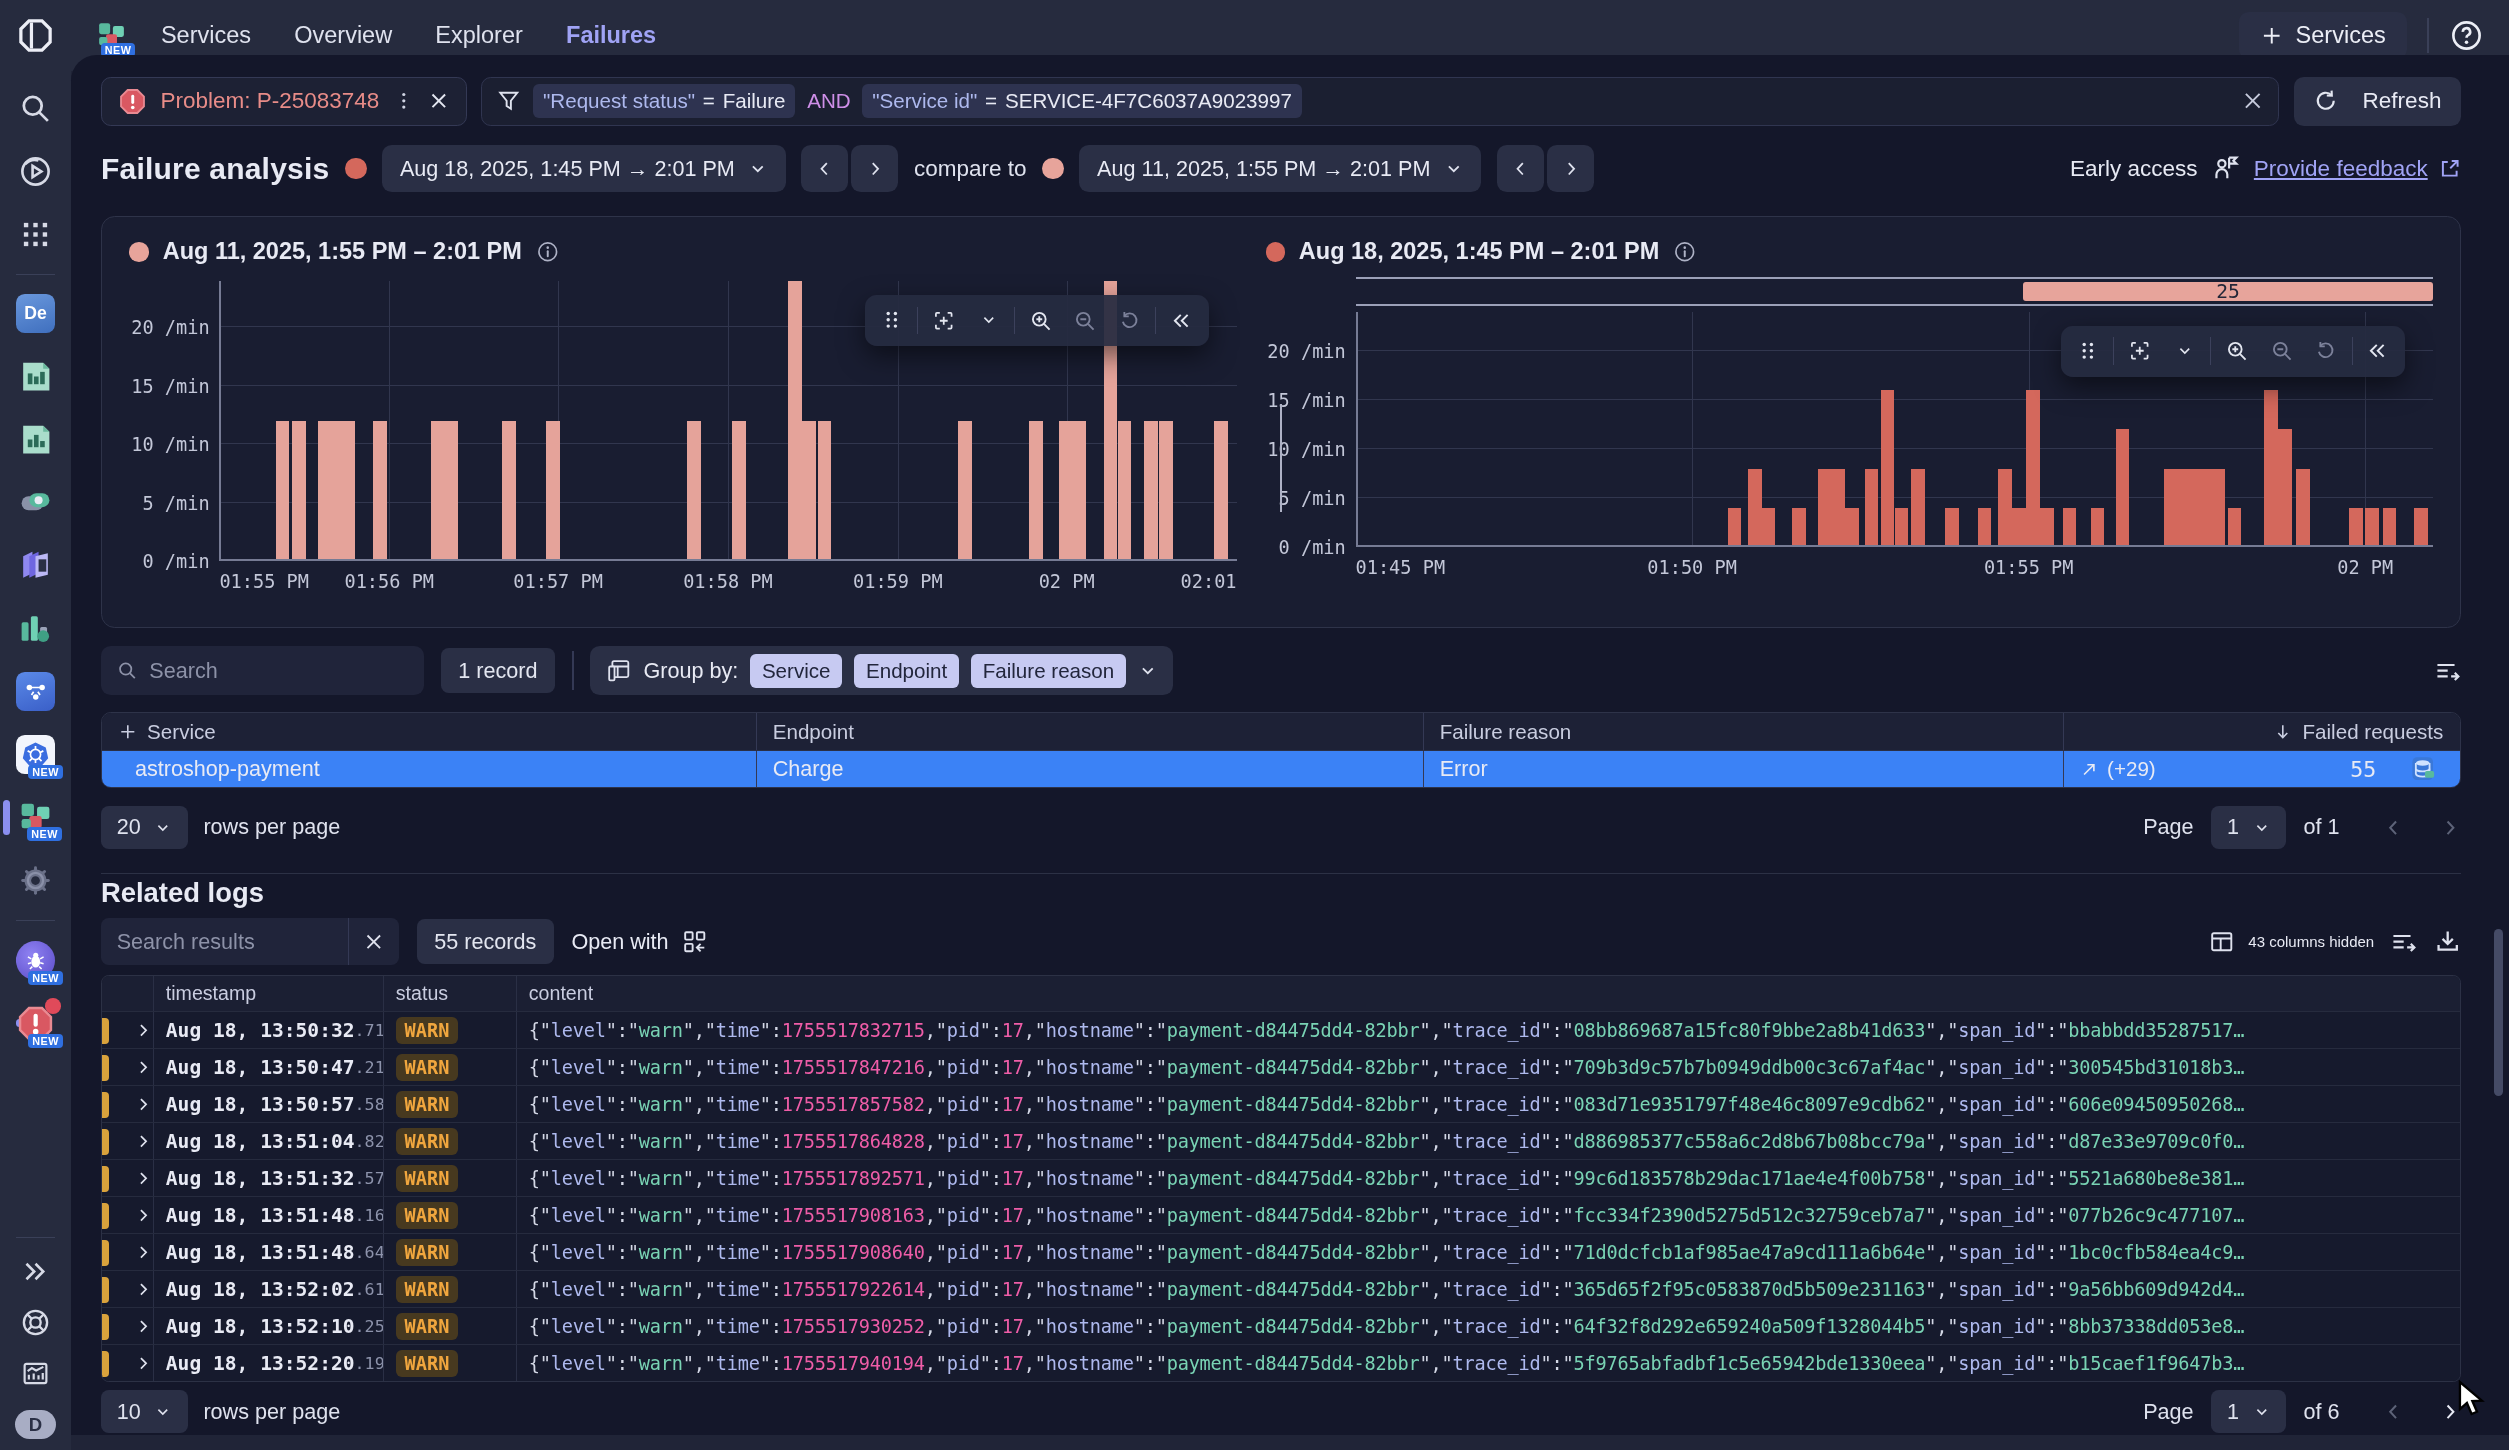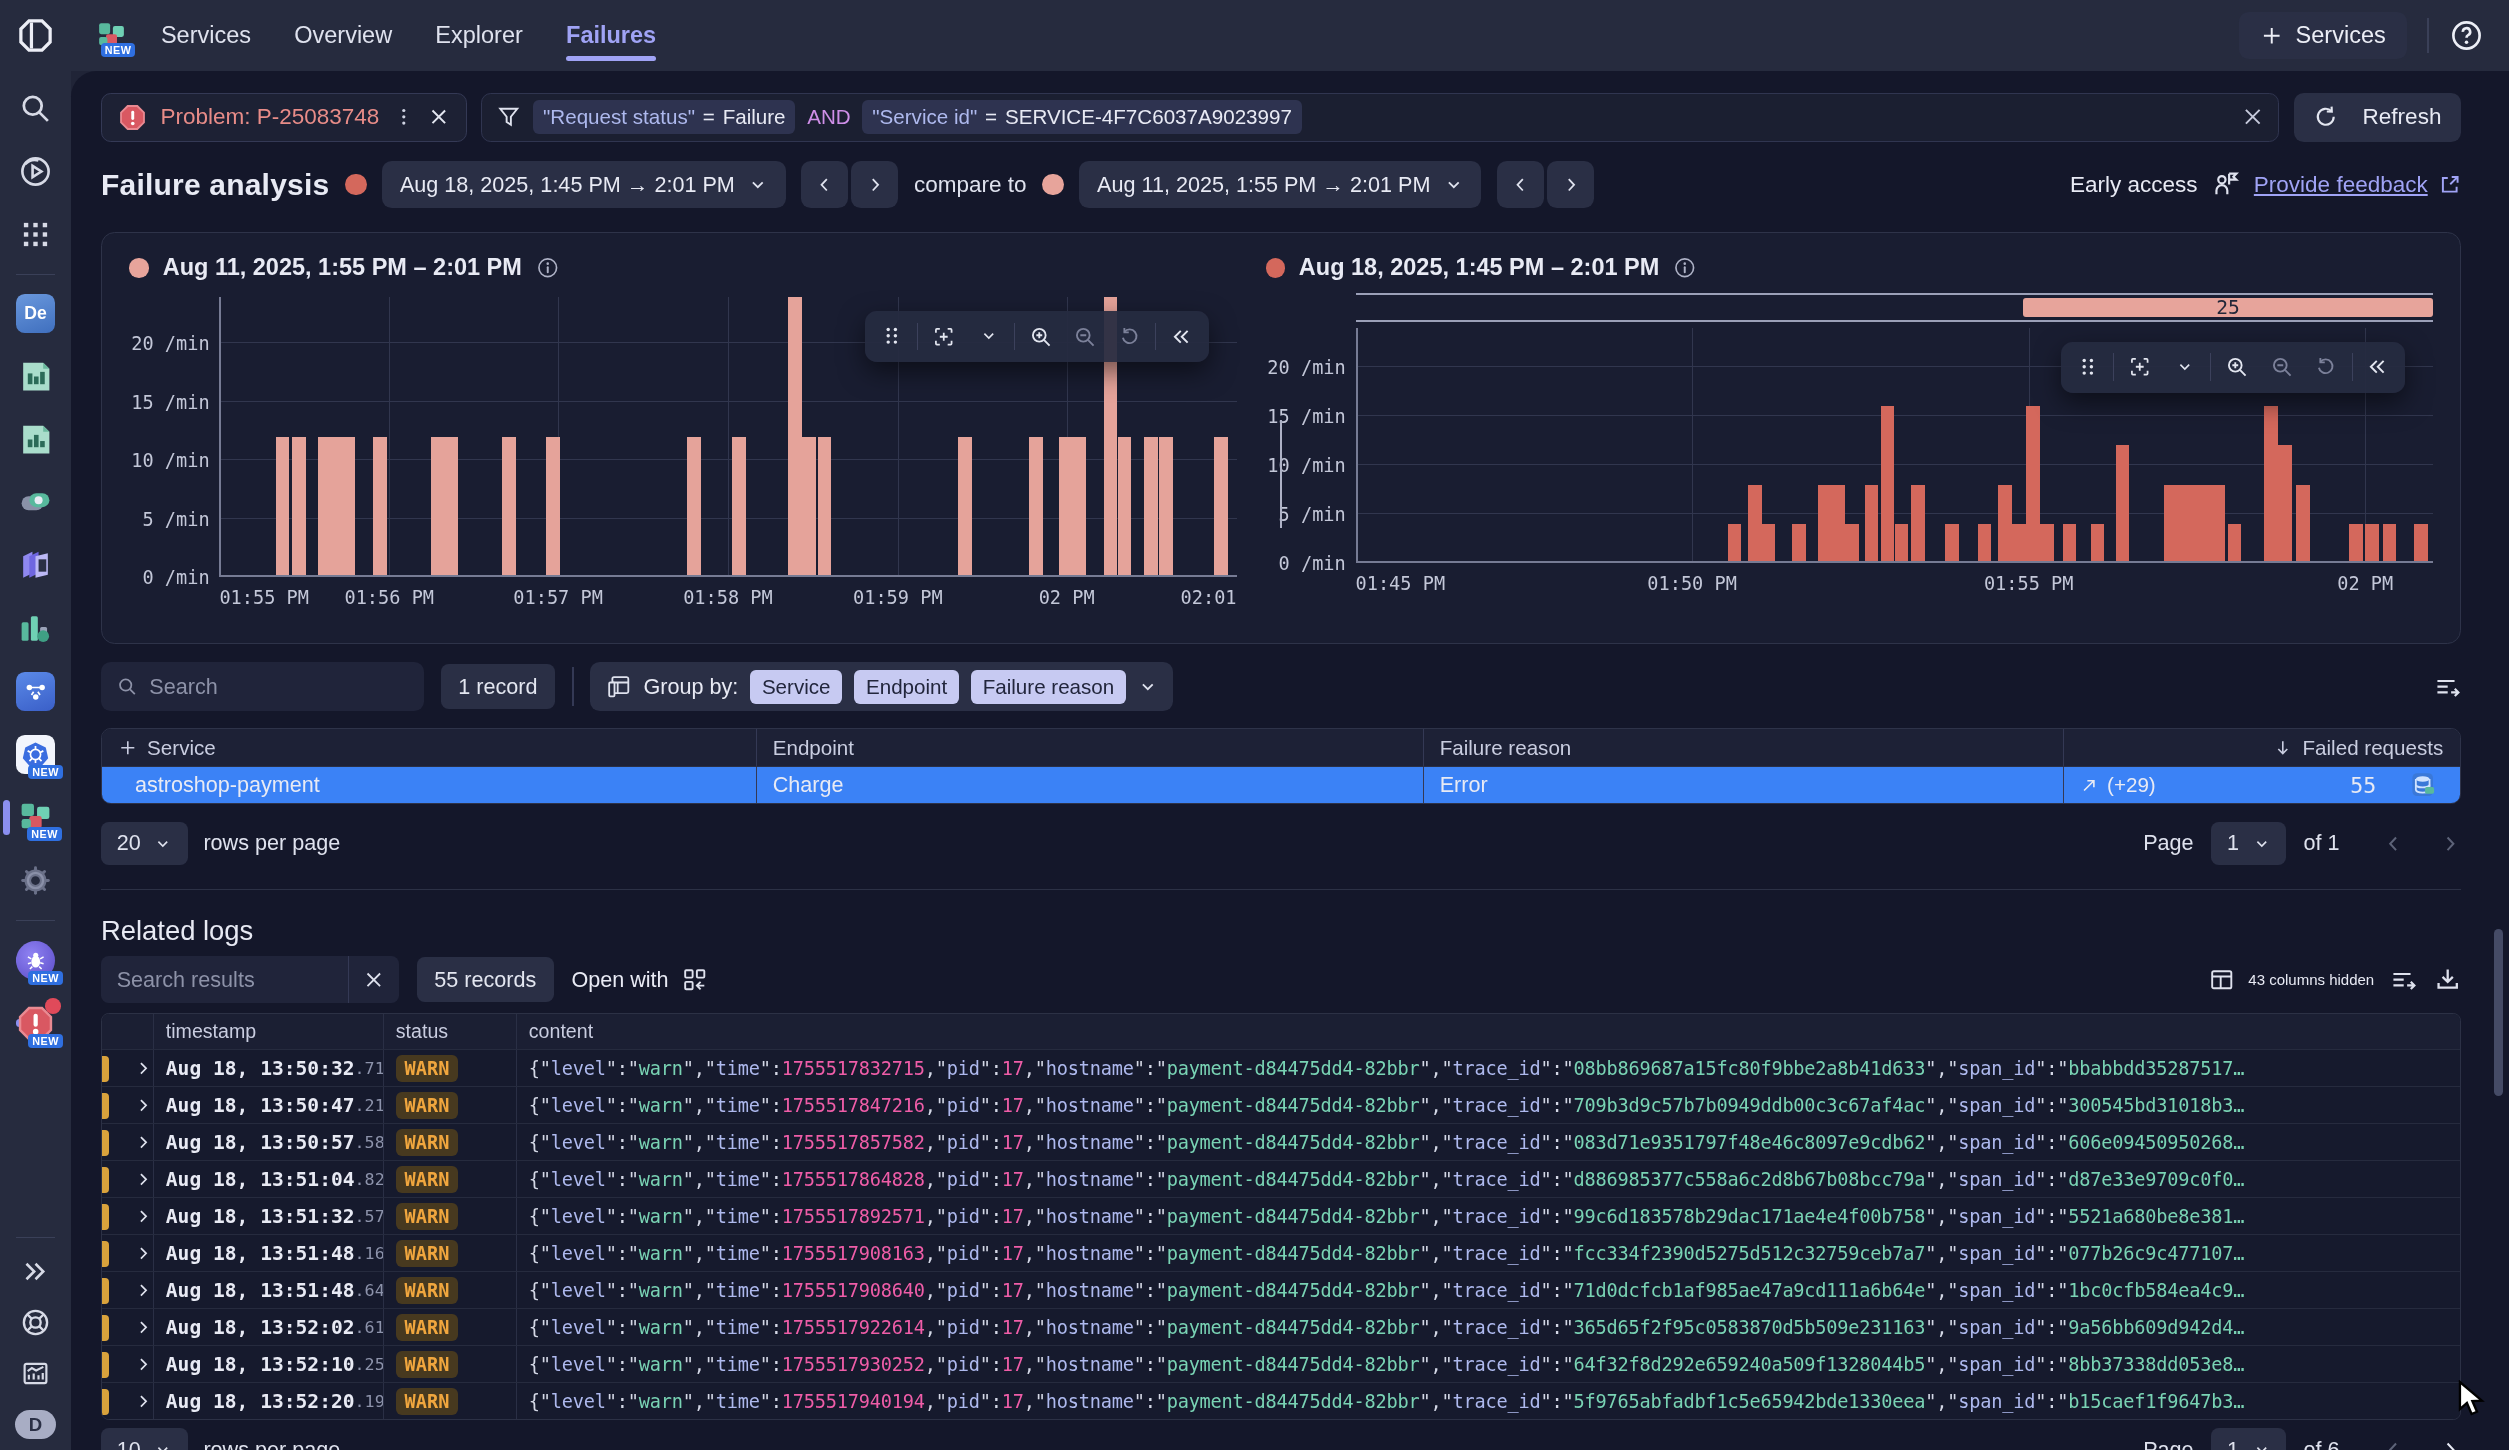--- a/index.html
+++ b/index.html
@@ -37,21 +37,21 @@
   .rail-item.small{height:51px;}
   .rail-div{width:39px;height:1px;background:#3a4058;margin:7.8px 0;}
   .rail-spacer{flex:1;}
   .tile{position:relative;width:39px;height:39px;border-radius:8.8px;display:flex;align-items:center;justify-content:center;}
   .new-badge{position:absolute;right:-7.8px;bottom:-4.9px;background:#2f6fe0;color:#fff;font-size:10.8px;
     font-weight:bold;padding:1px 3.9px;border-radius:3.9px;letter-spacing:0.5px;}
   .active-bar{position:absolute;left:2.9px;top:13.7px;width:6.9px;height:35px;border-radius:3.9px;background:#8b8ff0;}
   .side-dot{position:absolute;left:15.7px;top:27.4px;width:7.8px;height:7.8px;border-radius:50%;background:#8b8ff0;}
   .alert-dot{position:absolute;right:-5.9px;top:-5.9px;width:15.7px;height:15.7px;border-radius:50%;background:#e04a5a;}
   
-  .panel{position:absolute;left:71px;top:71px;width:2439px;height:1380px;background:var(--panel-bg);
+  .panel{position:absolute;left:71px;top:55px;width:2439px;height:1380px;background:var(--panel-bg);
     border-top-left-radius:25.5px;padding:21.6px 49px 0 30px;}
   .row{display:flex;align-items:center;}
   
   .row-filter{height:49px;gap:14.7px;}
   .problem-pill{display:flex;align-items:center;gap:13.7px;background:#1d2134;border:1px solid #343955;
     border-radius:9.8px;height:49px;padding:0 15.7px;}
   .problem-label{color:var(--problem);font-size:22.5px;}
   .filterbar{flex:1;display:flex;align-items:center;gap:11.8px;background:#1b1f31;border:1px solid #303550;
     border-radius:9.8px;height:49px;padding:0 13.7px;}
   .fchip{background:#2e3350;border-radius:5.9px;padding:4.9px 9.8px;font-size:20.6px;display:flex;gap:7.8px;align-items:center;}
@@ -124,21 +124,21 @@
   .fr-cell{display:flex;align-items:center;height:100%;border-left:1px solid #343955;padding:0 9.8px 0 15.7px;}
   .fr-val{margin-left:auto;font-size:21.6px;}
   
   .row-pg{margin-top:11.8px;height:55px;font-size:21.6px;color:#dfe2ee;gap:15.7px;}
   .select{display:flex;align-items:center;gap:13.7px;background:var(--ctl-bg);border-radius:7.8px;height:43px;padding:0 15.7px;}
   .pg-right{margin-left:auto;display:flex;align-items:center;gap:17.6px;}
   .pg-chev{color:#5d6378;display:flex;}
   .pg-chev.on{color:#e8eaf4;}
   .hdiv{margin-top:18.6px;height:1px;background:#2c3145;}
   
-  .rl-title{margin-top:25px;font-size:27.4px;font-weight:normal;height:33px;}
+  .rl-title{margin-top:3px;font-size:27.4px;font-weight:bold;height:33px;}
   .row-logs-ctl{margin-top:5.9px;height:51px;gap:17.6px;}
   .searchbox.small{width:247px;height:47px;border-radius:7.8px 0 0 7.8px;}
   .clear-btn{width:51px;height:47px;background:var(--input-bg);border-left:1px solid #343955;
     border-radius:0 7.8px 7.8px 0;display:flex;align-items:center;justify-content:center;margin-left:-17.6px;}
   .openwith{display:flex;align-items:center;gap:13.7px;font-size:21.6px;}
   .logs-right{margin-left:auto;display:flex;align-items:center;gap:16px;font-size:15px;}
   .cols-hidden{display:flex;align-items:center;gap:13.7px;}
   
   .logs-table{margin-top:7.8px;border:1px solid #2c3145;border-radius:7.8px;overflow:hidden;}
   .log-row{position:relative;display:grid;grid-template-columns:51px 230px 133px 1fr;align-items:center;height:37px;}

